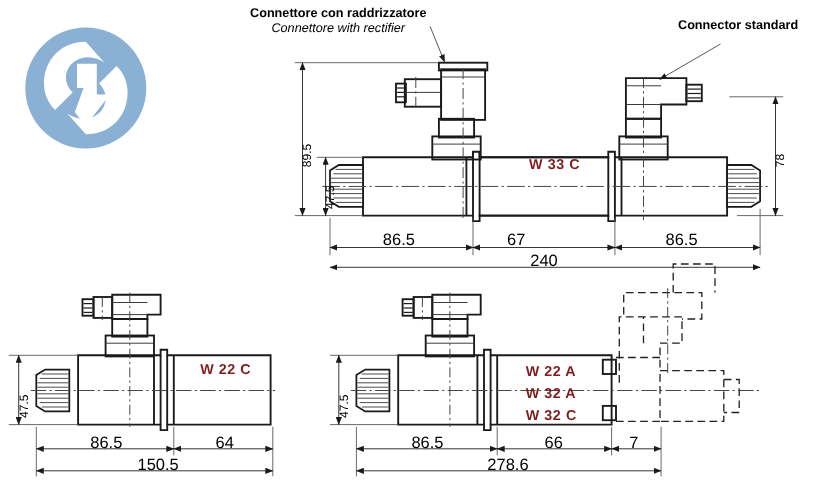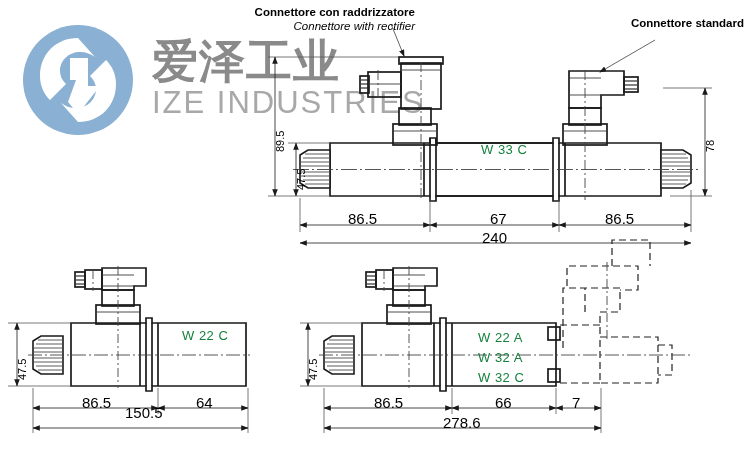--- a/index.html
+++ b/index.html
@@ -6,48 +6,44 @@
   body{width:747px;height:451px;position:relative;overflow:hidden;
        font-family:"Liberation Sans", sans-serif;color:#000;}
   #stage{position:absolute;left:0;top:0;width:747px;height:451px;}
   svg.draw{position:absolute;left:0;top:0;width:747px;height:451px;}
   .wm-logo{position:absolute;left:18px;top:24px;width:120px;height:112px;}
   .wm-text{position:absolute;left:152px;top:36px;width:270px;}
   .wm-cn{font-family:"DejaVu Sans", sans-serif;font-size:46px;font-weight:700;
          color:#8a8a8a;letter-spacing:1px;line-height:50px;white-space:nowrap;}
   .wm-en{font-family:"Liberation Sans", sans-serif;font-size:31px;font-weight:400;
          color:#a8a8a8;letter-spacing:2px;line-height:34px;white-space:nowrap;}
-  .callout{position:absolute;text-align:right;}
+  .callout{position:absolute;text-align:center;}
   .callout .l1{font-size:11.5px;font-weight:bold;color:#000;line-height:14px;white-space:nowrap;}
   .callout .l2{font-size:11.5px;font-style:italic;color:#000;line-height:14px;white-space:nowrap;}
-  .wlabel{position:absolute;font-size:13px;font-weight:normal;color:#15803d;white-space:nowrap;letter-spacing:.5px;}
+  .wlabel{position:absolute;font-size:13px;font-weight:bold;color:#7f1d1d;white-space:nowrap;letter-spacing:.5px;}
   .dim{position:absolute;font-family:"Liberation Sans", sans-serif;font-size:15px;color:#000;white-space:nowrap;}
   .dimv{position:absolute;font-family:"Liberation Sans", sans-serif;font-size:11px;color:#000;
         white-space:nowrap;transform-origin:0 0;transform:rotate(-90deg);}
 </style>
 </head>
 <body>
 
 <div id="stage">
 
   <div class="wm-logo">
     <svg viewBox="0 0 120 112" width="120" height="112">
       <circle cx="60" cy="56" r="55" fill="#8ab0d4"></circle>
       <path d="M60 14 C38 14 22 30 22 52 C22 62 26 70 32 76 L48 60
                C44 56 42 52 42 47 C42 36 51 28 62 28 C68 28 73 30 77 33 Z" fill="#ffffff"></path>
       <path d="M60 98 C82 98 98 82 98 60 C98 50 94 42 88 36 L72 52
                C76 56 78 60 78 65 C78 76 69 84 58 84 C52 84 47 82 43 79 Z" fill="#ffffff"></path>
       <path d="M52 34 L70 34 L70 62 L82 62 L60 90 L50 78 L58 56 L52 56 Z" fill="#ffffff"></path>
     </svg>
   </div>
 
-  <div class="wm-text">
-    <div class="wm-cn">爱泽工业</div>
-    <div class="wm-en">IZE INDUSTRIES</div>
-  </div>
 
   <svg class="draw" viewBox="0 0 747 451">
     <defs>
       <marker id="ar" markerWidth="9" markerHeight="7" refX="8.5" refY="3.5" orient="auto">
         <path d="M0,0 L9,3.5 L0,7 Z" fill="#1a1a1a"></path>
       </marker>
       <marker id="arL" markerWidth="9" markerHeight="7" refX="0.5" refY="3.5" orient="auto">
         <path d="M9,0 L0,3.5 L9,7 Z" fill="#1a1a1a"></path>
       </marker>
       <marker id="arrowhead" markerWidth="8" markerHeight="6" refX="7" refY="3" orient="auto">
@@ -276,41 +272,41 @@
       <line x1="556" y1="408" x2="601" y2="408" marker-start="url(#arL)" marker-end="url(#ar)" stroke="#1a1a1a"></line>
       <line x1="324" y1="428" x2="601" y2="428" marker-start="url(#arL)" marker-end="url(#ar)" stroke="#1a1a1a"></line>
     </g>
   </svg>
 
   <div class="callout" style="left:200px;top:5px;width:215px;">
     <div class="l1">Connettore con raddrizzatore</div>
     <div class="l2">Connettore with rectifier</div>
   </div>
   <div class="callout" style="left:598px;top:16px;width:146px;">
-    <div class="l1">Connettore standard</div>
+    <div class="l1">Connector standard</div>
   </div>
 
   <div class="wlabel" style="left:481px;top:142px;">W 33 C</div>
   <div class="wlabel" style="left:182px;top:328px;">W 22 C</div>
   <div class="wlabel" style="left:478px;top:330px;">W 22 A</div>
   <div class="wlabel" style="left:478px;top:350px;text-align:center;">W 32 A</div>
   <div class="wlabel" style="left:478px;top:370px;">W 32 C</div>
 
   <div class="dimv" style="left:274px;top:152px;">89.5</div>
   <div class="dimv" style="left:295px;top:190px;">47.5</div>
   <div class="dimv" style="left:704px;top:152px;">78</div>
   <div class="dim" style="left:348px;top:210px;">86.5</div>
-  <div class="dim" style="left:490px;top:210px;">67</div>
+  <div class="dim" style="left:461px;top:210px;">67</div>
   <div class="dim" style="left:605px;top:210px;">86.5</div>
   <div class="dim" style="left:482px;top:229px;">240</div>
 
   <div class="dimv" style="left:16px;top:380px;">47.5</div>
   <div class="dim" style="left:82px;top:394px;">86.5</div>
   <div class="dim" style="left:196px;top:394px;">64</div>
-  <div class="dim" style="left:125px;top:404px;">150.5</div>
+  <div class="dim" style="left:125px;top:414px;">150.5</div>
 
   <div class="dimv" style="left:307px;top:380px;">47.5</div>
   <div class="dim" style="left:374px;top:394px;">86.5</div>
   <div class="dim" style="left:495px;top:394px;">66</div>
   <div class="dim" style="left:572px;top:394px;">7</div>
   <div class="dim" style="left:443px;top:414px;">278.6</div>
 
 </div>
 
 </body></html>

